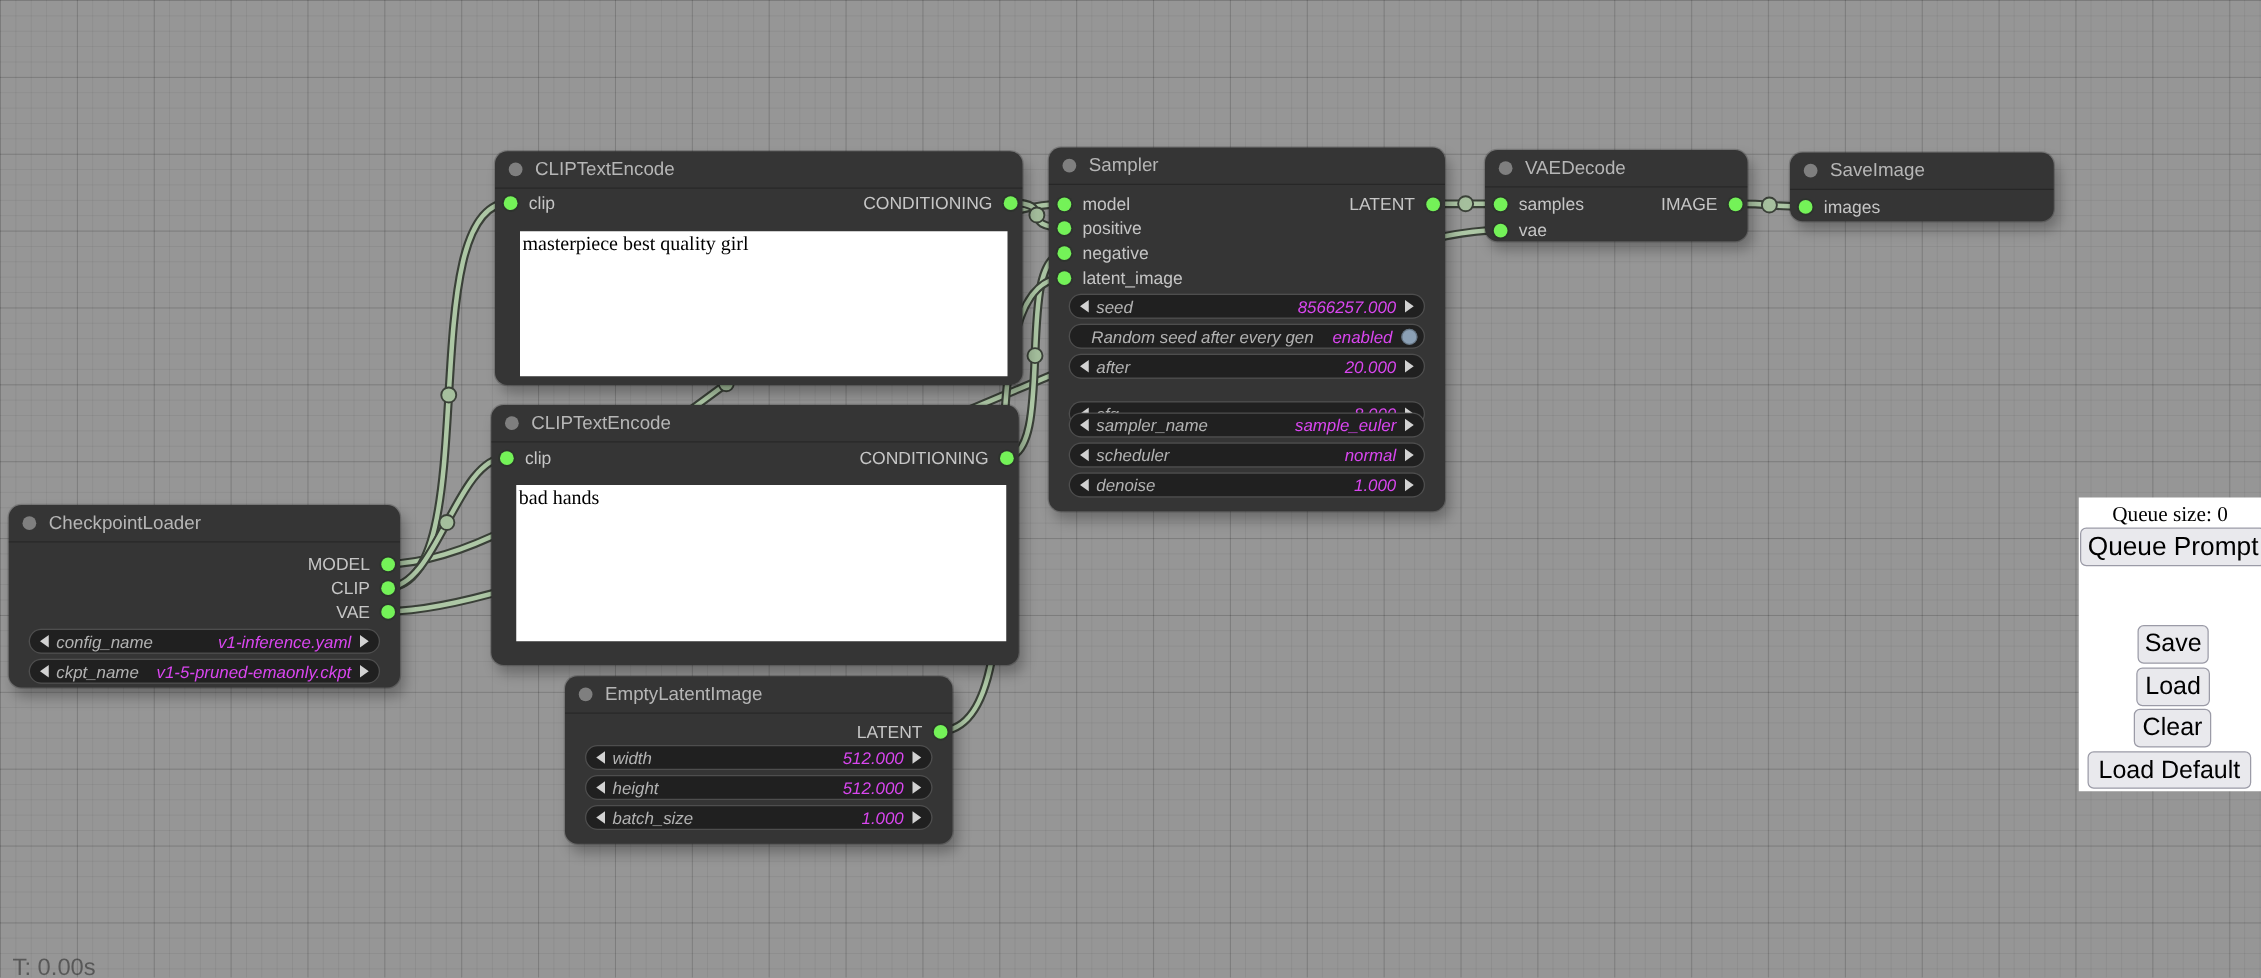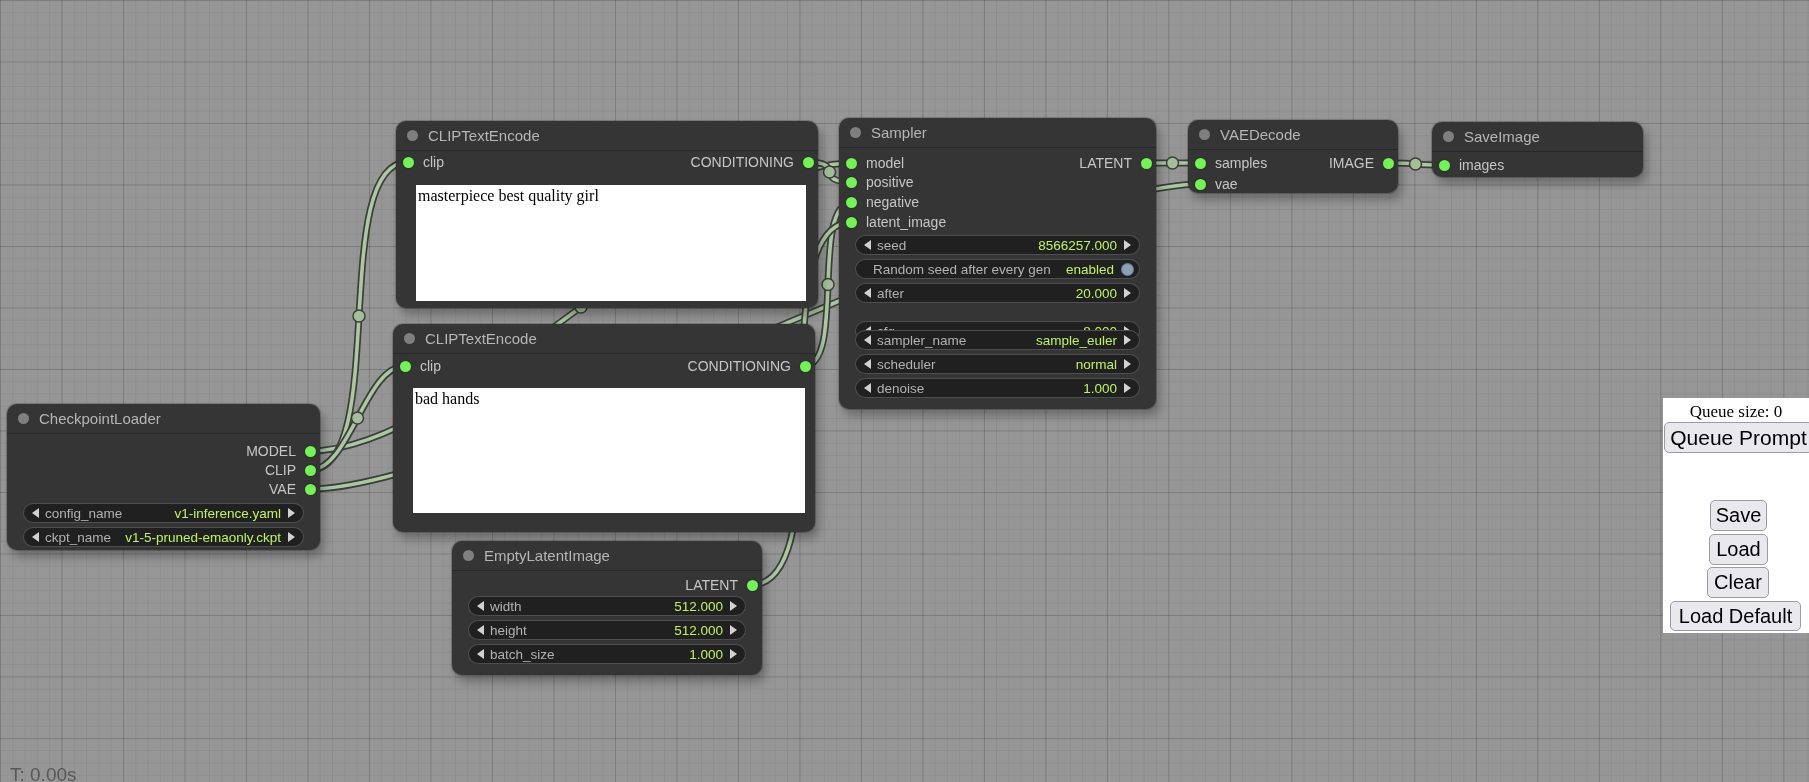--- a/index.html
+++ b/index.html
@@ -30,24 +30,24 @@
   .slot{position:absolute;height:20px;display:flex;align-items:center;font-size:14px;color:#c6c6c6;white-space:nowrap;}
   .slot.in{left:7px;}
   .slot.out{right:4px;flex-direction:row;}
   .port{width:11px;height:11px;border-radius:50%;background:#74f258;box-shadow:0 0 0 1.5px rgba(35,48,35,.45);flex:0 0 auto;}
   .slot.in .port{margin-right:9px;}
   .slot.out .port{margin-left:9px;}
 
   .widget{
     position:absolute;left:16px;right:16px;height:20px;
     background:#202020;border:1px solid rgba(135,135,135,.45);border-radius:11px;
-    display:flex;align-items:center;font-size:13.5px;box-sizing:border-box;cursor:pointer;
+    display:flex;align-items:center;font-size:13.5px;box-sizing:border-box;cursor:pointer;font-style:italic;
   }
   .w-label{color:#b2b2b2;white-space:nowrap;}
-  .w-value{color:#bef264;margin-left:auto;white-space:nowrap;}
+  .w-value{color:#d946ef;margin-left:auto;white-space:nowrap;}
   .arr{width:0;height:0;border-style:solid;flex:0 0 auto;}
   .arr.l{border-width:5px 7px 5px 0;border-color:transparent #d2d2d2 transparent transparent;margin:0 6px 0 8px;}
   .arr.r{border-width:5px 0 5px 7px;border-color:transparent transparent transparent #d2d2d2;margin:0 8px 0 7px;}
   .toggle-dot{width:13px;height:13px;border-radius:50%;background:#8ba0b5;box-shadow:inset 0 0 0 1px rgba(0,0,0,.25);margin:0 5px 0 7px;flex:0 0 auto;}
   .w-pad{padding-left:17px;}
 
   .node textarea{
     position:absolute;background:#fff;color:#000;border:none;resize:none;outline:none;
     font-family:"Liberation Serif",serif;font-size:16px;line-height:19px;padding:1px 2px;box-sizing:border-box;
   }

